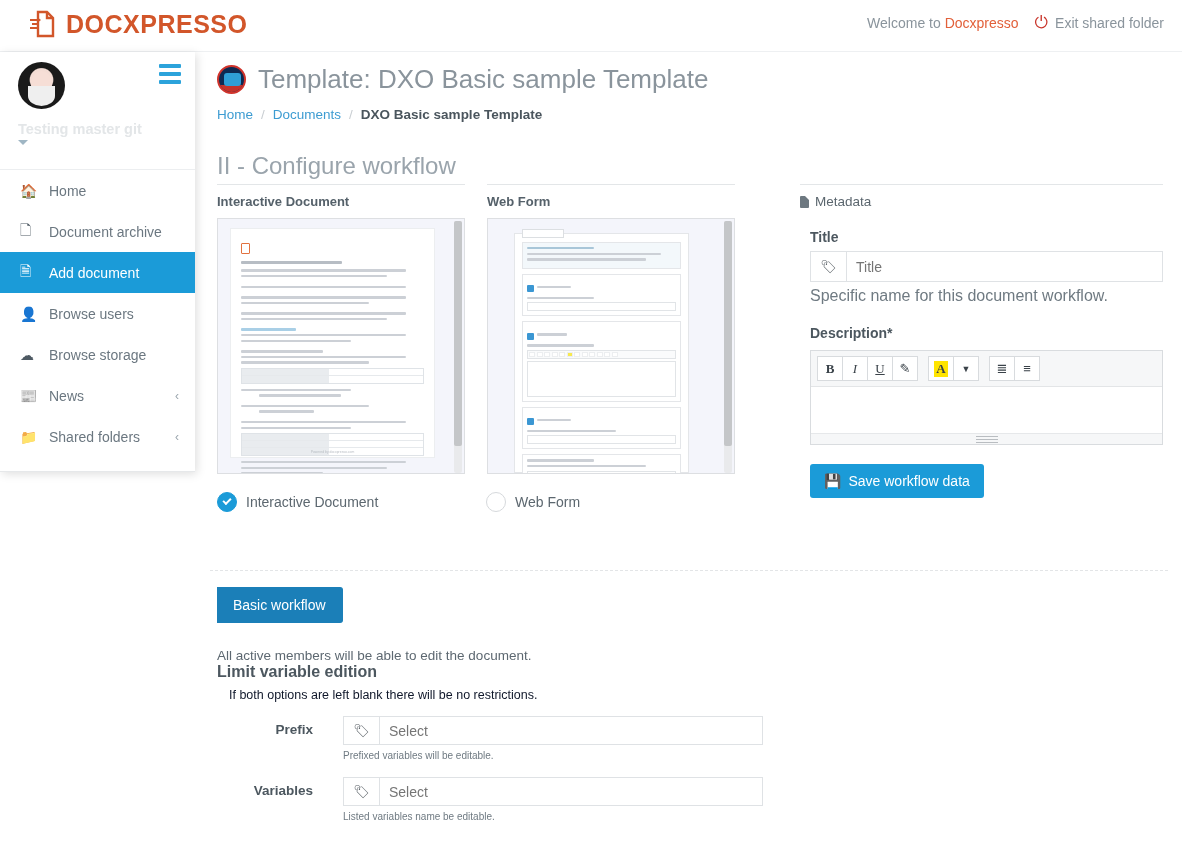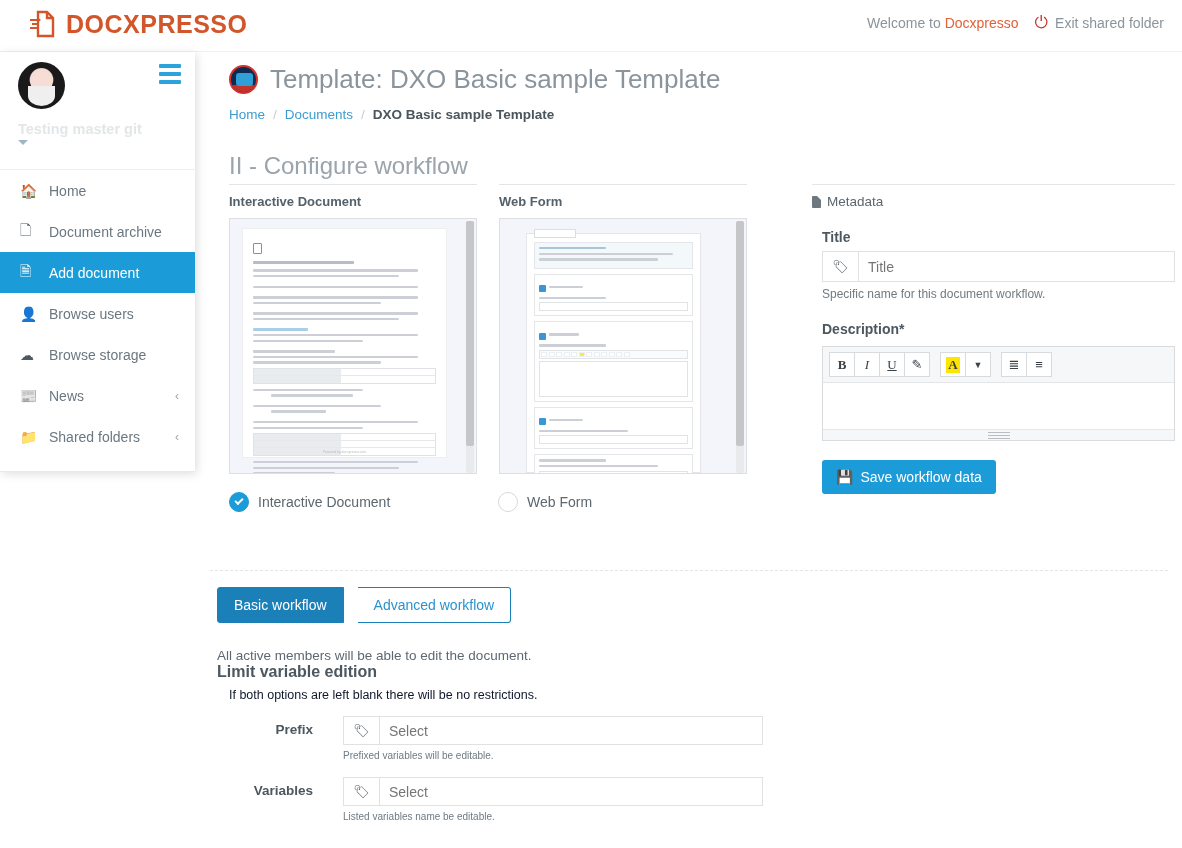--- a/index.html
+++ b/index.html
@@ -96,21 +96,21 @@
   .navitem .nicon {
     width: 22px; display: inline-block; text-align: left;
     font-size: 14px; margin-right: 7px; color: #4e5a63;
   }
   .navitem.active .nicon { color: #ffffff; }
   .navitem .chev {
     position: absolute; right: 16px; font-size: 12px; color: #9aa5ad;
   }
 
   
-  .main { position: absolute; left: 195px; top: 52px; width: 987px; padding-left: 12px; }
+  .main { position: absolute; left: 195px; top: 52px; width: 987px; }
   .page-head { padding: 12px 0 0 22px; }
   .page-title {
     display: flex; align-items: center; gap: 12px;
     font-size: 26px; font-weight: 300; color: #8a949c;
   }
   .badge-logo {
     width: 29px; height: 29px; border-radius: 50%;
     background: #0e2a52; position: relative; flex: 0 0 auto;
     border: 2px solid #d0342c;
     overflow: hidden;
@@ -276,21 +276,21 @@
   .inp-addon {
     width: 36px; display: flex; align-items: center; justify-content: center;
     border-right: 1px solid #dfe2e5; color: #585f65; font-size: 13px;
   }
   .inp-field {
     flex: 1; border: 0; outline: none; padding: 0 9px;
     font-size: 14px; color: #9aa3aa; font-family: "Liberation Sans", sans-serif;
     background: transparent;
   }
   .helper {
-    font-size: 12px; color: #6f7a82; margin: 5px 0 0 10px;
+    font-size: 16px; color: #6f7a82; margin: 5px 0 0 10px;
   }
   .editor {
     margin: 9px 0 0 10px; border: 1px solid #d9dcdf; background: #fff;
   }
   .editor-bar {
     background: #f6f7f8; border-bottom: 1px solid #e3e5e7;
     padding: 5px 6px; display: flex; gap: 0; align-items: center;
   }
   .ebtn {
     width: 26px; height: 25px; border: 1px solid #d8dbde;
@@ -597,21 +597,20 @@
       <span class="rd"></span>
       <span>Web Form</span>
     </div>
   </div>
 
   <div class="divider" style="left:15px;top:518px;width:958px"></div>
 
   <div class="lower">
     <div class="tabs">
       <div class="tab active">Basic workflow</div>
-      <div class="tab">Advanced workflow</div>
     </div>
 
     <div class="lower-note">All active members will be able to edit the document.</div>
     <div class="lower-sub">Limit variable edition</div>
     <div class="lower-hint">If both options are left blank there will be no restrictions.</div>
 
     <div class="field-row">
       <div class="field-label">Prefix</div>
       <div class="field-wrap">
         <div class="inp-group" style="margin-left:0;height:29px">

